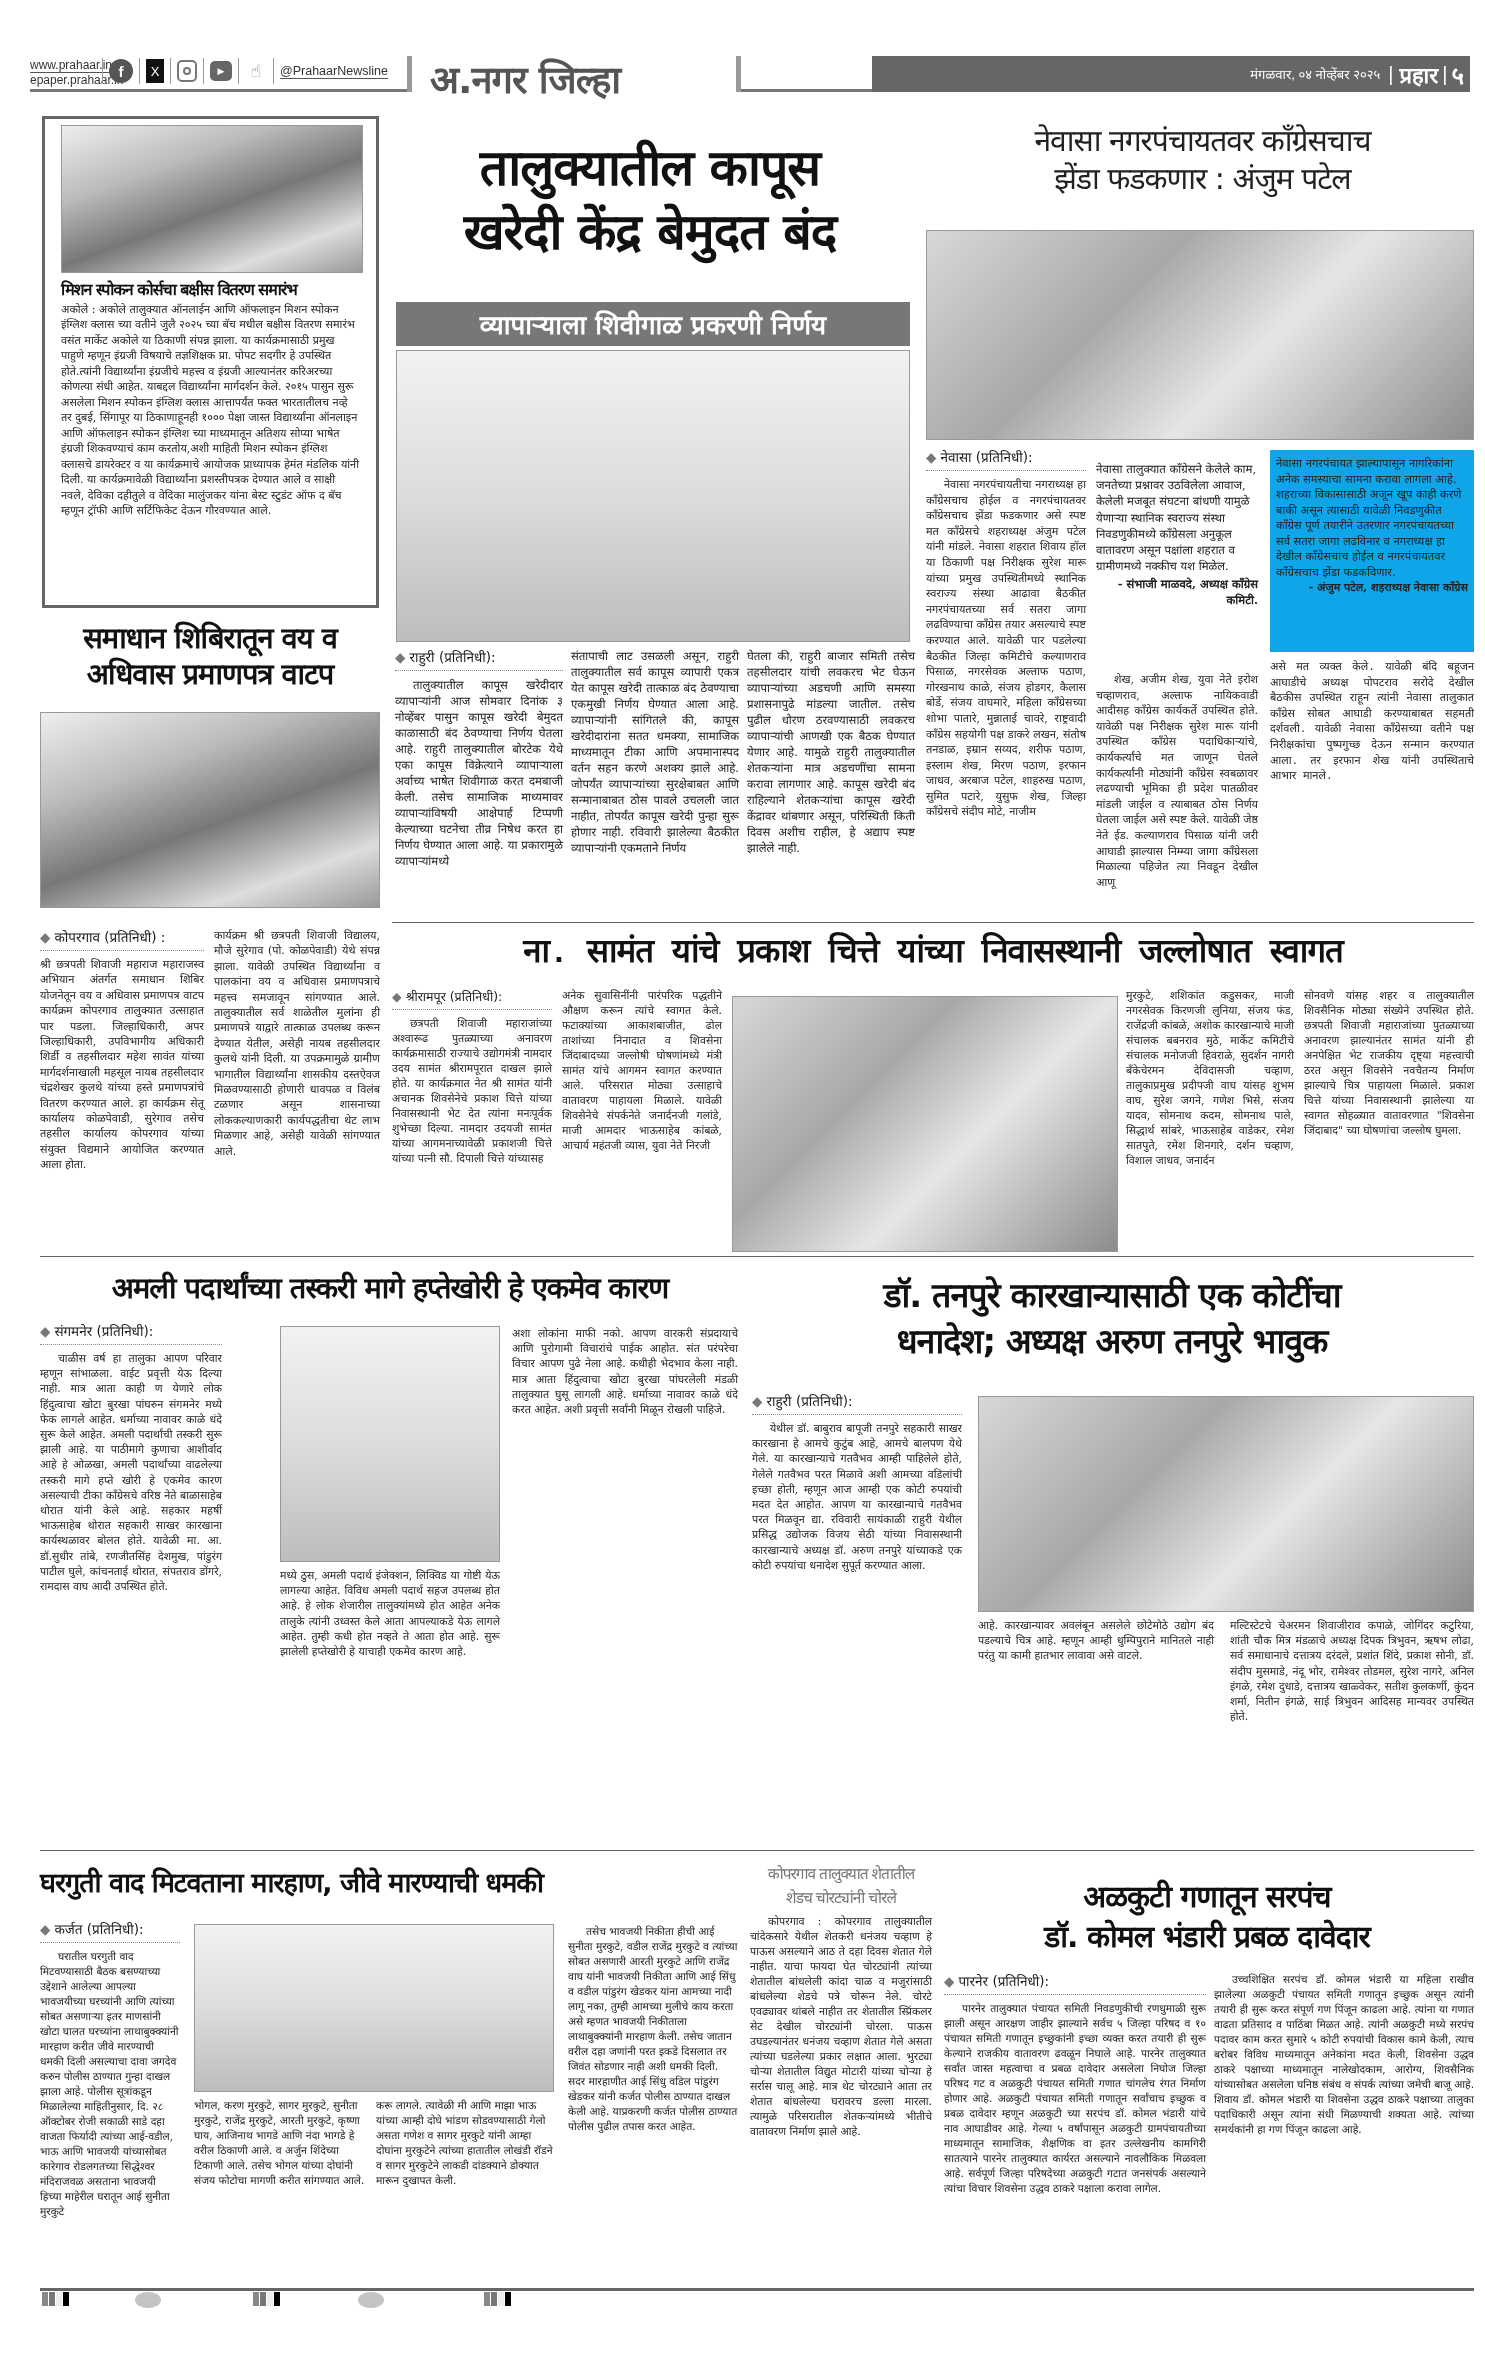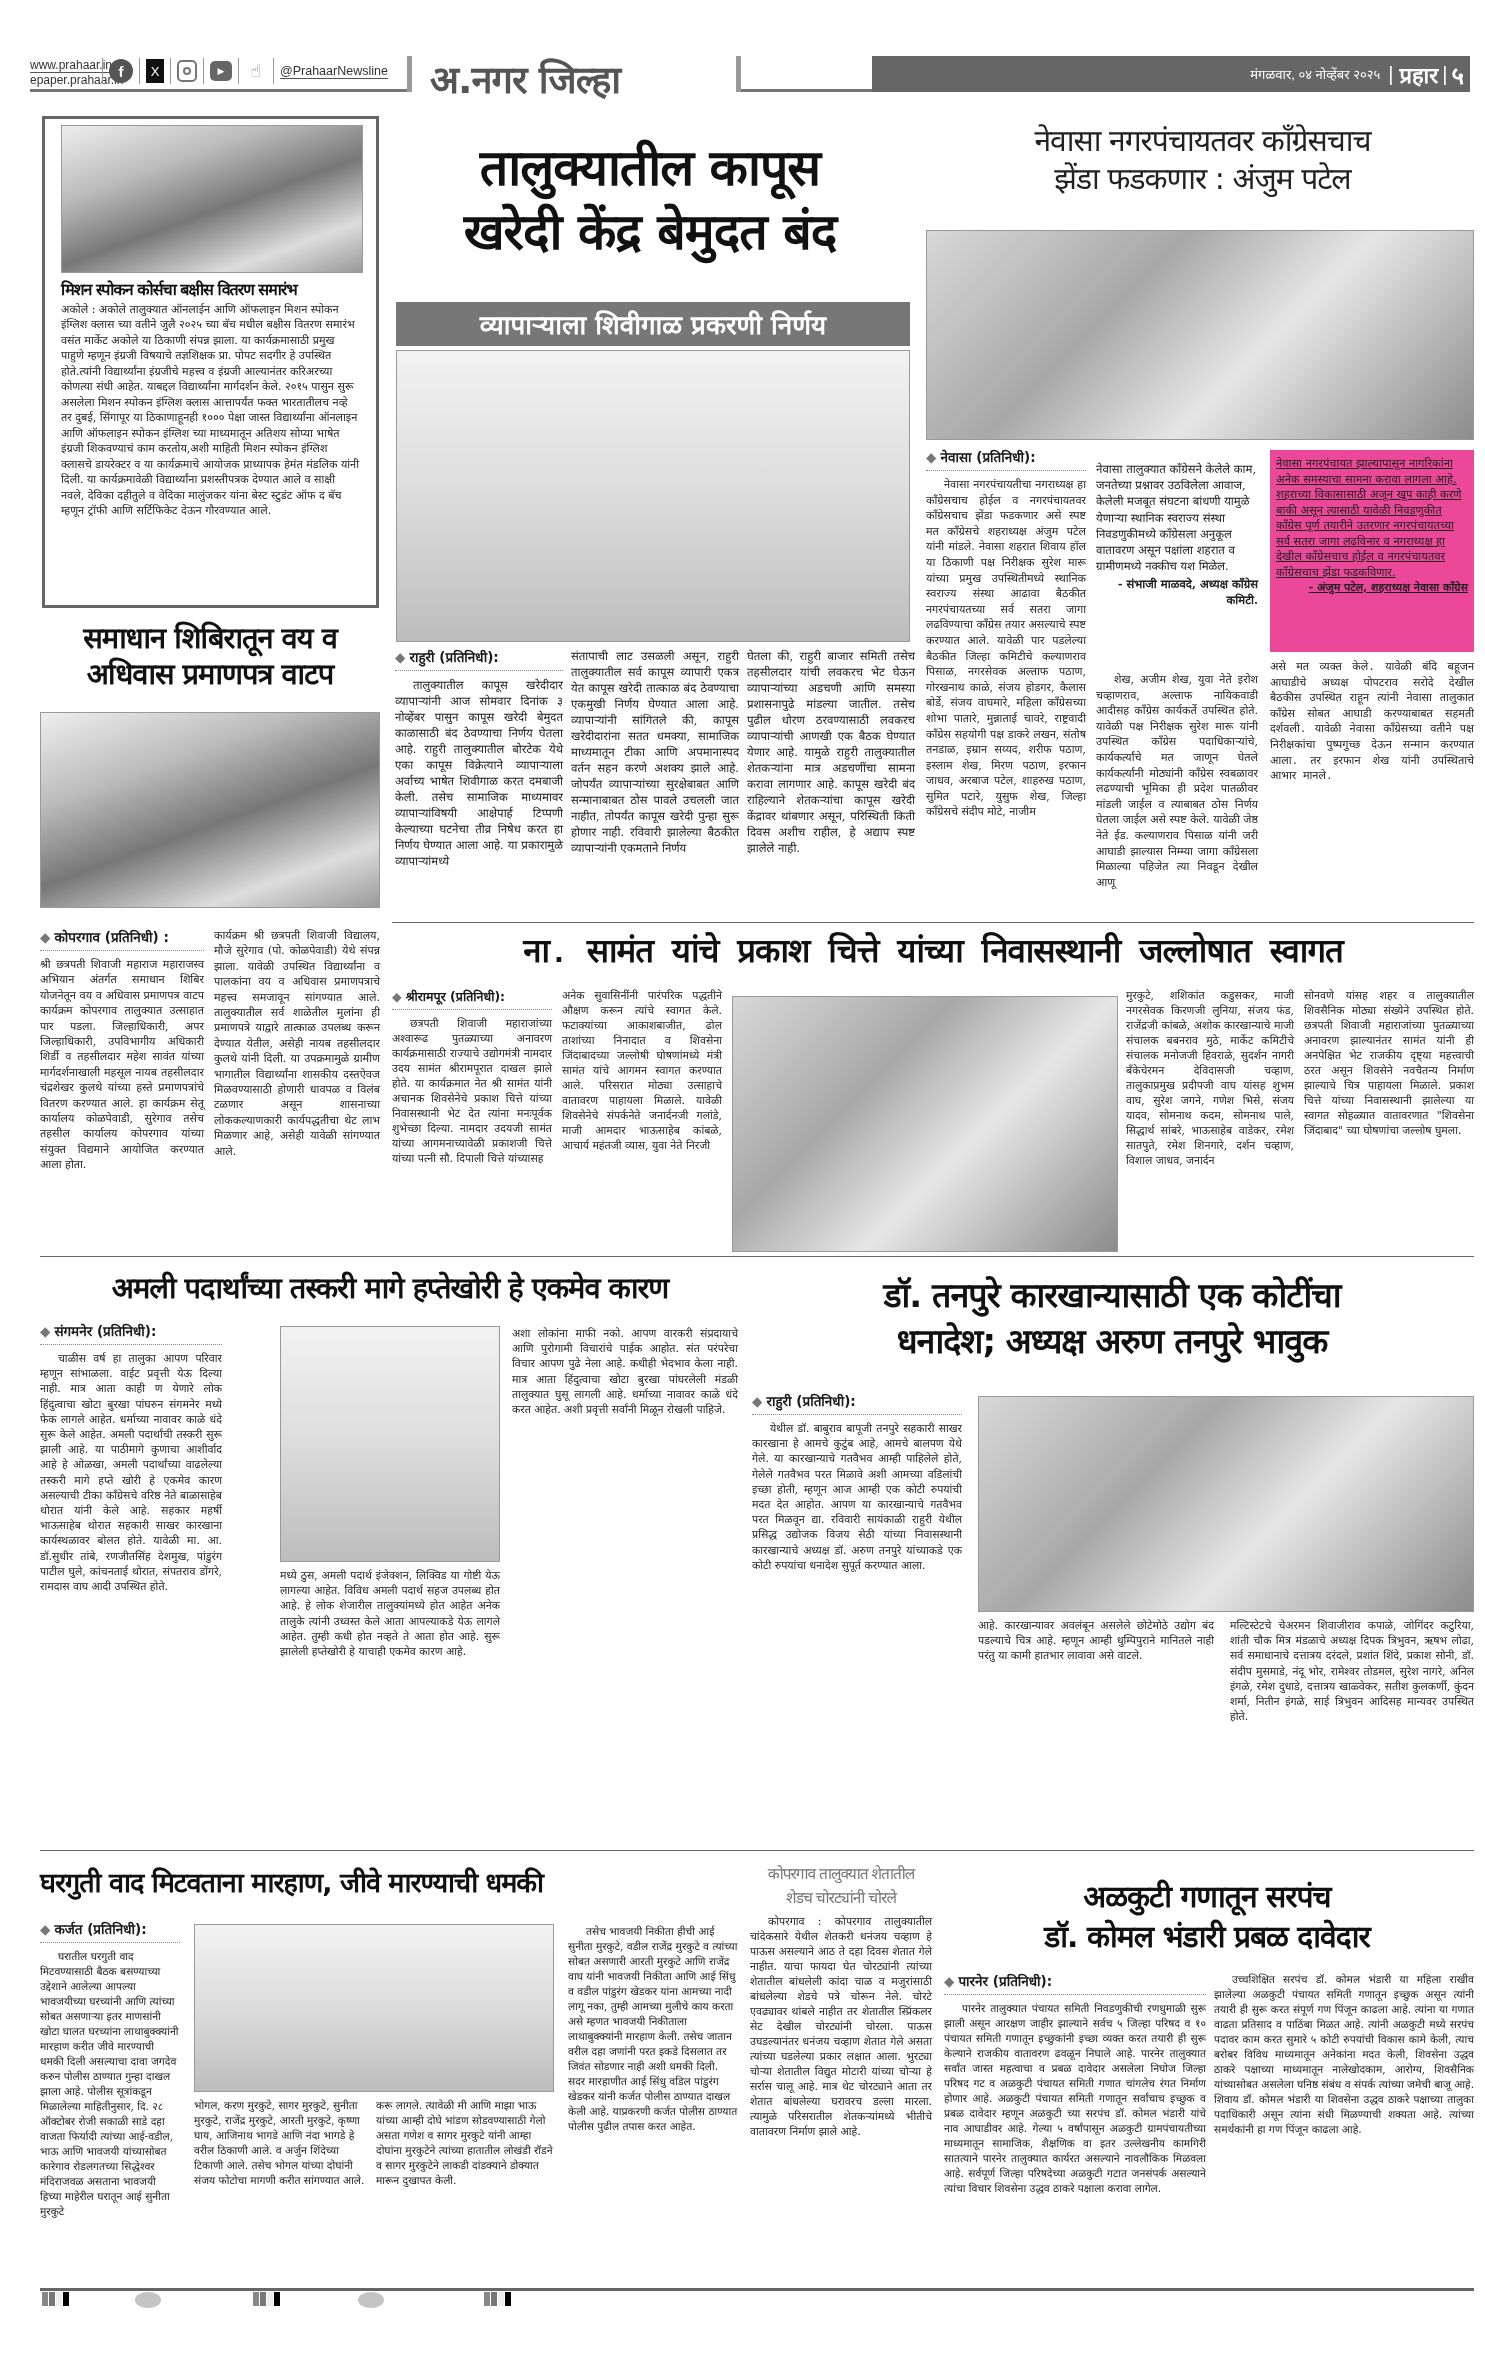--- a/index.html
+++ b/index.html
@@ -4,27 +4,27 @@
 <style>
   * { box-sizing: border-box; margin: 0; padding: 0; }
   body { width: 1485px; height: 2364px; background: #fff; font-family: "DejaVu Serif", serif; color: #1a1a1a; position: relative; overflow: hidden; }
   .abs { position: absolute; }
   .sans { font-family: "Liberation Sans", "DejaVu Sans", sans-serif; }
   .head { font-family: "DejaVu Sans", sans-serif; font-weight: bold; color: #111; line-height: 1.12; letter-spacing: -1px; }
   .body-text { font-size: 11.5px; line-height: 16px; text-align: justify; color: #222; }
   .photo { background: linear-gradient(135deg, #d8d8d8 0%, #a8a8a8 35%, #e6e6e6 60%, #8c8c8c 100%); border: 1px solid #999; }
   .photo.dark { background: linear-gradient(160deg, #eee 0%, #bbb 30%, #777 55%, #ddd 80%, #999 100%); }
   .photo.light { background: linear-gradient(180deg, #f2f2f2 0%, #dcdcdc 50%, #bdbdbd 100%); }
-  .dateline { font-family: "DejaVu Sans", sans-serif; font-weight: bold; font-size: 13.5px; border-bottom: 1px dotted #888; padding-bottom: 4px; margin-bottom: 6px; }
+  .dateline { font-family: "DejaVu Sans", sans-serif; font-weight: normal; font-size: 13.5px; border-bottom: 1px dotted #888; padding-bottom: 4px; margin-bottom: 6px; }
   .dateline .diamond { color: #777; margin-right: 4px; }
   .rule-h { position: absolute; height: 2px; background: #555; }
   .col { position: absolute; }
   .col p { text-indent: 18px; }
   .boxed { border: 3px solid #666; }
-  .shaded { background: #ec4899; text-decoration: underline; }
+  .shaded { background: #0ea5e9; }
   .mark { display: inline-block; height: 14px; }
 </style>
 </head>
 <body>
 
 <div class="abs sans" style="left:30px;top:56px;width:1440px;height:48px;">
   <div class="abs" style="left:0;top:2px;font-size:12px;line-height:14px;color:#333;">
     <div style="border-bottom:1px solid #555;">www.prahaar.in</div>
     <div>epaper.prahaar.in</div>
   </div>

